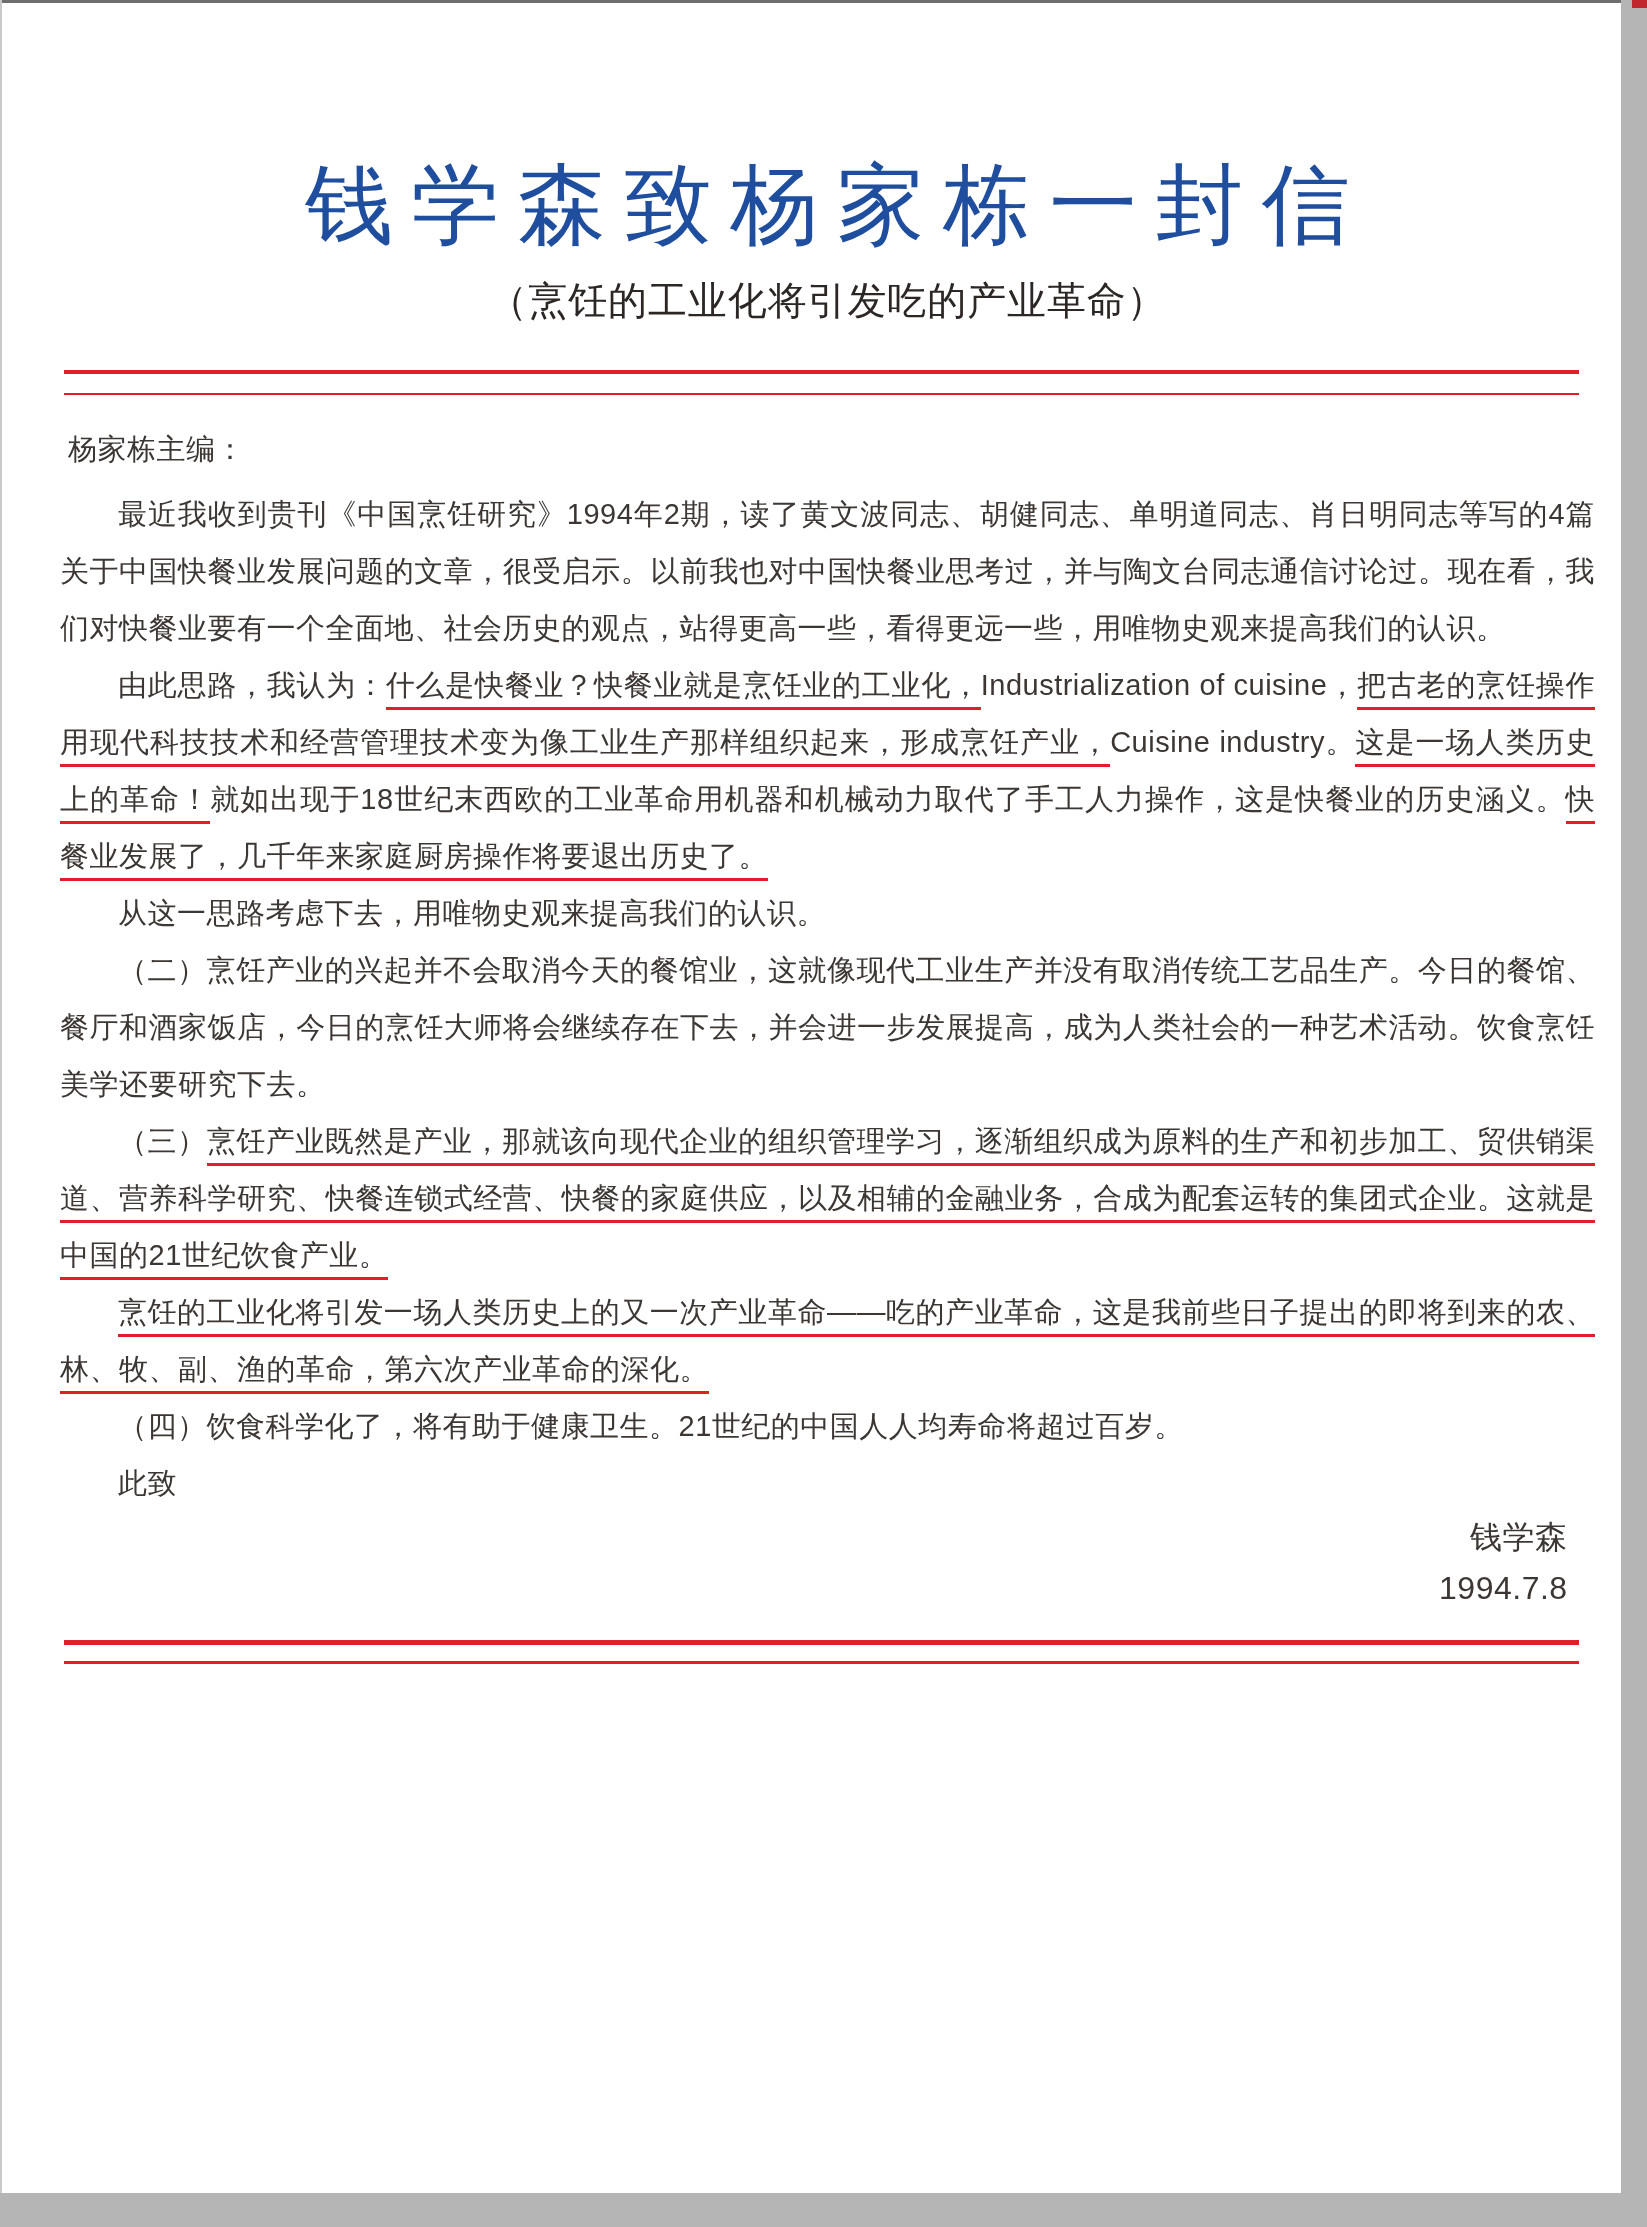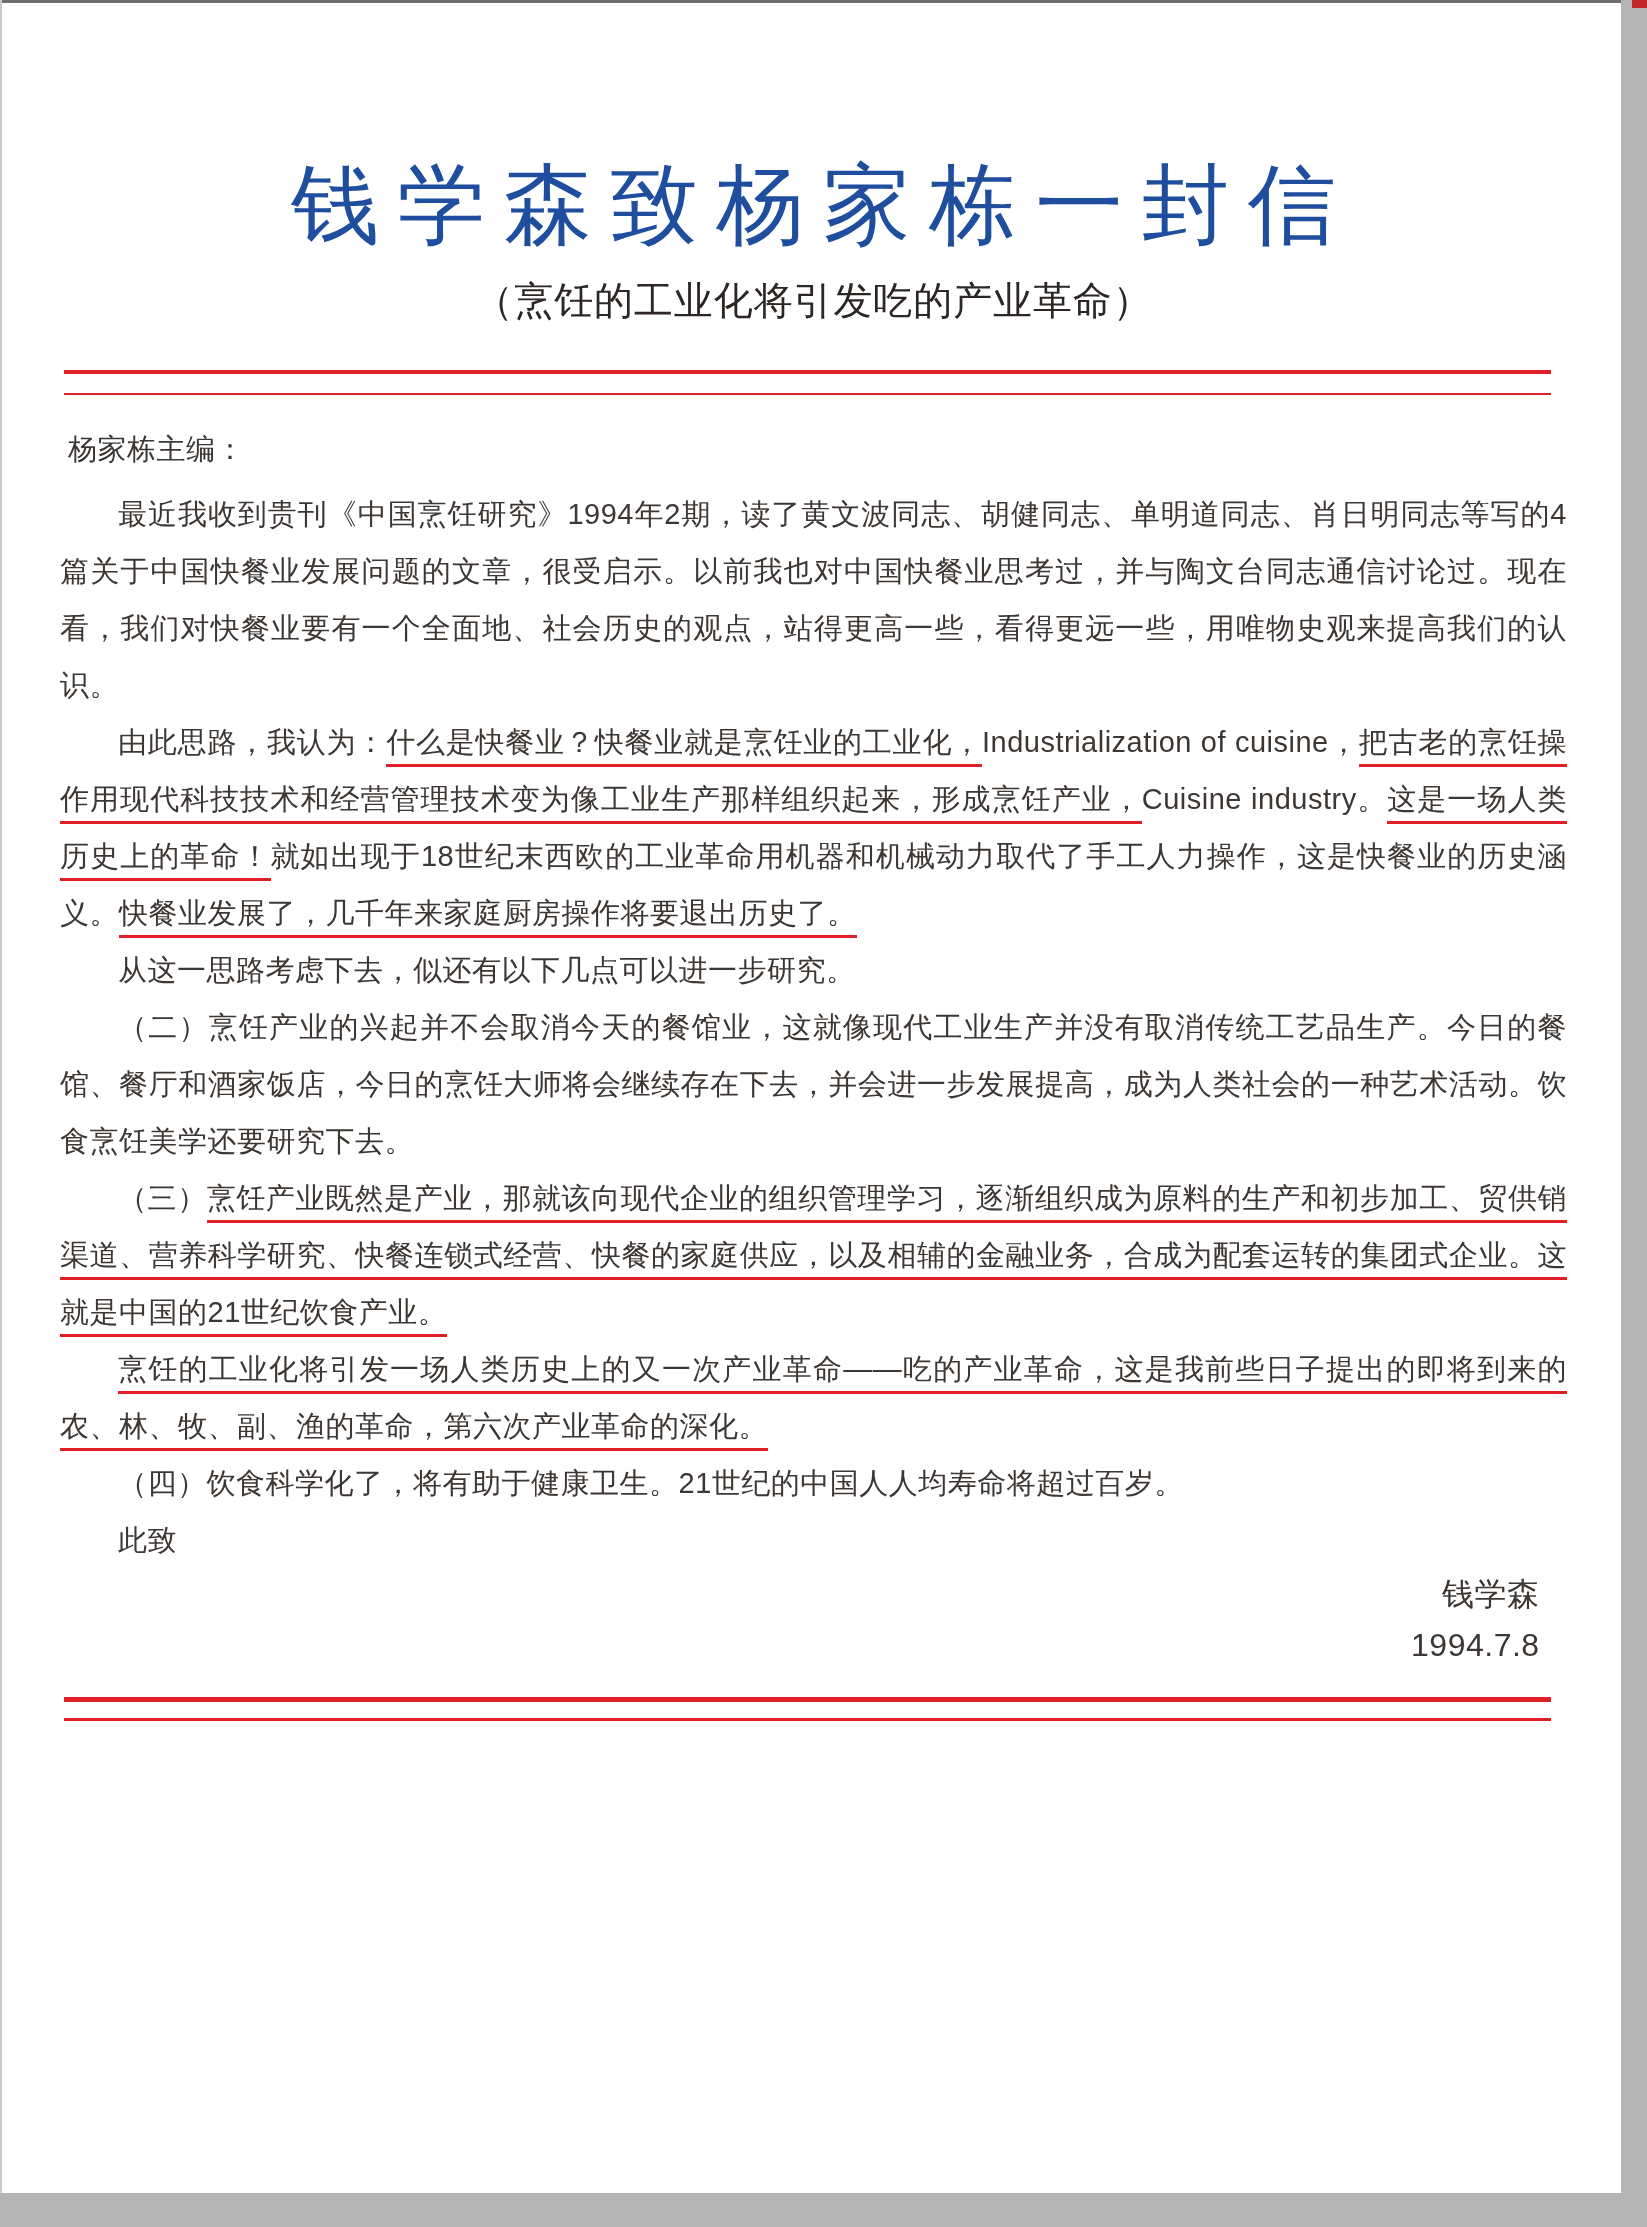--- a/index.html
+++ b/index.html
@@ -22,21 +22,21 @@
   }
   
   .edge-top{position:absolute;top:0;left:0;right:25.6px;height:2.7px;background:#6e6e6e;}
   .edge-left{position:absolute;top:0;left:0;width:1.8px;height:100%;background:#c9c9c9;}
   .edge-right{position:absolute;top:0;right:0;width:25.6px;height:100%;background:var(--edge);}
   .edge-bottom{position:absolute;bottom:0;left:0;width:100%;height:35px;background:var(--edge);z-index:3;}
   .corner-mark{position:absolute;top:0;right:0;width:14.6px;height:8.2px;background:#c0272d;z-index:4;}
 
   .content{
     position:relative;
-    padding:154px 80px 0 60px; 
+    padding:154px 52px 0 60px; 
     box-sizing:border-box;
   }
 
   .title{
     font-family:"Liberation Serif","DejaVu Serif",serif;
     color:var(--blue);
     font-size:88px;
     font-weight:400;
     line-height:1.18;
     letter-spacing:18.3px;
@@ -104,21 +104,21 @@
       <div class="rule rule-thick"></div>
       <div class="rule rule-thin"></div>
     </div>
 
     <div class="letter">
       <p class="salutation">杨家栋主编：</p>
 
       <div>
           <p class="para"><span class="seg">最近我收到贵刊《中国烹饪研究》1994年2期，读了黄文波同志、胡健同志、单明道同志、肖日明同志等写的4篇关于中国快餐业发展问题的文章，很受启示。以前我也对中国快餐业思考过，并与陶文台同志通信讨论过。现在看，我们对快餐业要有一个全面地、社会历史的观点，站得更高一些，看得更远一些，用唯物史观来提高我们的认识。</span></p>
           <p class="para"><span class="seg">由此思路，我认为：</span><span class="seg u">什么是快餐业？快餐业就是烹饪业的工业化，</span><span class="seg">Industrialization of cuisine，</span><span class="seg u">把古老的烹饪操作用现代科技技术和经营管理技术变为像工业生产那样组织起来，形成烹饪产业，</span><span class="seg">Cuisine industry。</span><span class="seg u">这是一场人类历史上的革命！</span><span class="seg">就如出现于18世纪末西欧的工业革命用机器和机械动力取代了手工人力操作，这是快餐业的历史涵义。</span><span class="seg u">快餐业发展了，几千年来家庭厨房操作将要退出历史了。</span></p>
-          <p class="para"><span class="seg">从这一思路考虑下去，似还有以下几点可以进一步研究。</span></p>
+          <p class="para"><span class="seg">从这一思路考虑下去，用唯物史观来提高我们的认识。</span></p>
           <p class="para"><span class="seg">（二）烹饪产业的兴起并不会取消今天的餐馆业，这就像现代工业生产并没有取消传统工艺品生产。今日的餐馆、餐厅和酒家饭店，今日的烹饪大师将会继续存在下去，并会进一步发展提高，成为人类社会的一种艺术活动。饮食烹饪美学还要研究下去。</span></p>
           <p class="para"><span class="seg">（三）</span><span class="seg u">烹饪产业既然是产业，那就该向现代企业的组织管理学习，逐渐组织成为原料的生产和初步加工、贸供销渠道、营养科学研究、快餐连锁式经营、快餐的家庭供应，以及相辅的金融业务，合成为配套运转的集团式企业。这就是中国的21世纪饮食产业。</span></p>
           <p class="para"><span class="seg u">烹饪的工业化将引发一场人类历史上的又一次产业革命——吃的产业革命，这是我前些日子提出的即将到来的农、林、牧、副、渔的革命，第六次产业革命的深化。</span></p>
           <p class="para"><span class="seg">（四）饮食科学化了，将有助于健康卫生。21世纪的中国人人均寿命将超过百岁。</span></p>
         </div>
 
       <p class="closing-line">此致</p>
 
       <div class="signature">
         <div class="sig-inner">

